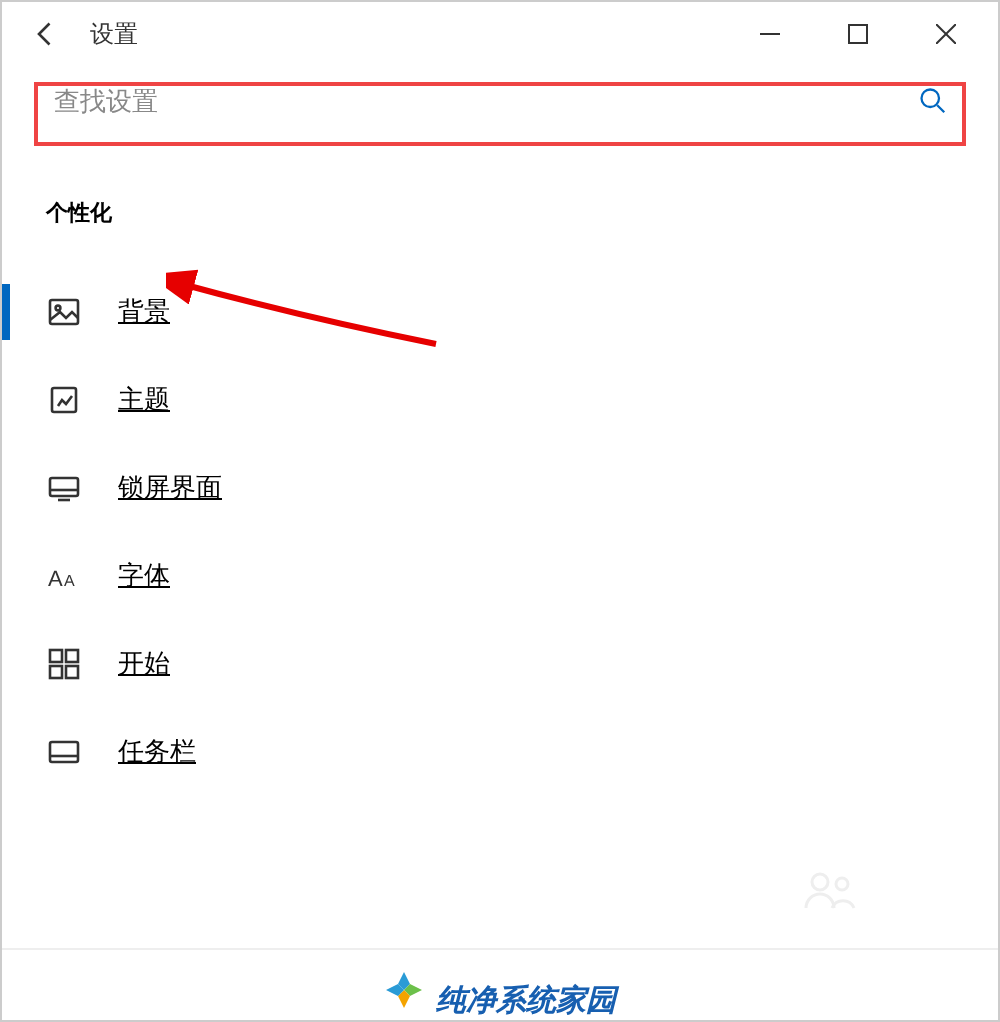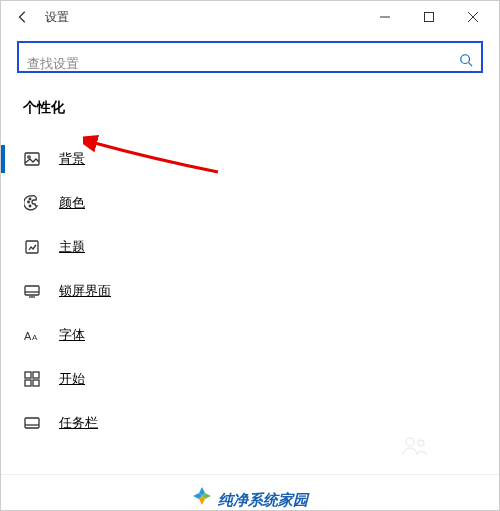--- a/index.html
+++ b/index.html
@@ -50,42 +50,42 @@
     }
     .win-ctl svg {
       width: 10px;
       height: 10px;
     }
     .search-wrap {
       padding: 8px 16px 8px 16px;
     }
     .search-box {
       height: 32px;
-      border: 2px solid #1d4ed8;
-      display: flex;
-      align-items: flex-end;
+      border: 2px solid #ef4444;
+      display: flex;
+      align-items: flex-start;
       padding: 0 8px;
     }
     .search-box input {
       flex: 1;
       border: none;
       outline: none;
       font-size: 13px;
       color: #333;
       background: transparent;
     }
     .search-box input::placeholder {
       color: #888;
     }
     .search-icon {
       color: #0067c0;
     }
     .category-title {
       padding: 18px 22px 6px 22px;
-      font-size: 14px;
+      font-size: 11px;
       font-weight: 600;
       color: #000;
     }
     .nav {
       margin-top: 14px;
     }
     .nav-item {
       height: 44px;
       display: flex;
       align-items: center;
@@ -218,31 +218,20 @@
     <span class="nav-icon">
       <svg viewBox="0 0 16 16">
           <rect x="1" y="2" width="14" height="12" rx="1"></rect>
           <circle cx="5" cy="6" r="1.2"></circle>
           <path d="M1 12 L6 8 L9 11 L12 8 L15 11"></path>
         </svg>
     </span>
     <span class="label-text">背景</span>
   </div>
 
-  <div class="nav-item">
-    <span class="nav-icon">
-      <svg viewBox="0 0 16 16">
-          <path d="M8 1 A7 7 0 1 0 13 11 A2 2 0 0 1 11 9 L10 9 A2 2 0 0 1 8 7 A2 2 0 0 1 10 5 L12 5 A3 3 0 0 0 8 1 Z"></path>
-          <circle cx="4.5" cy="7" r="0.8" fill="#333"></circle>
-          <circle cx="6" cy="4" r="0.8" fill="#333"></circle>
-          <circle cx="6" cy="11" r="0.8" fill="#333"></circle>
-        </svg>
-    </span>
-    <span class="label-text">颜色</span>
-  </div>
 
   <div class="nav-item">
     <span class="nav-icon">
       <svg viewBox="0 0 16 16">
           <rect x="2" y="2" width="12" height="12" rx="1"></rect>
           <path d="M5 11 L7 8 L9 10 L12 6"></path>
         </svg>
     </span>
     <span class="label-text">主题</span>
   </div>

